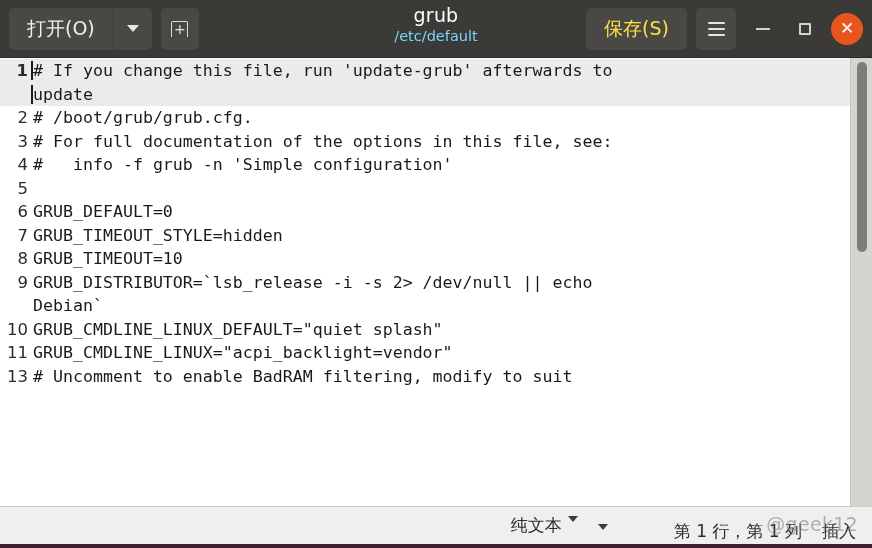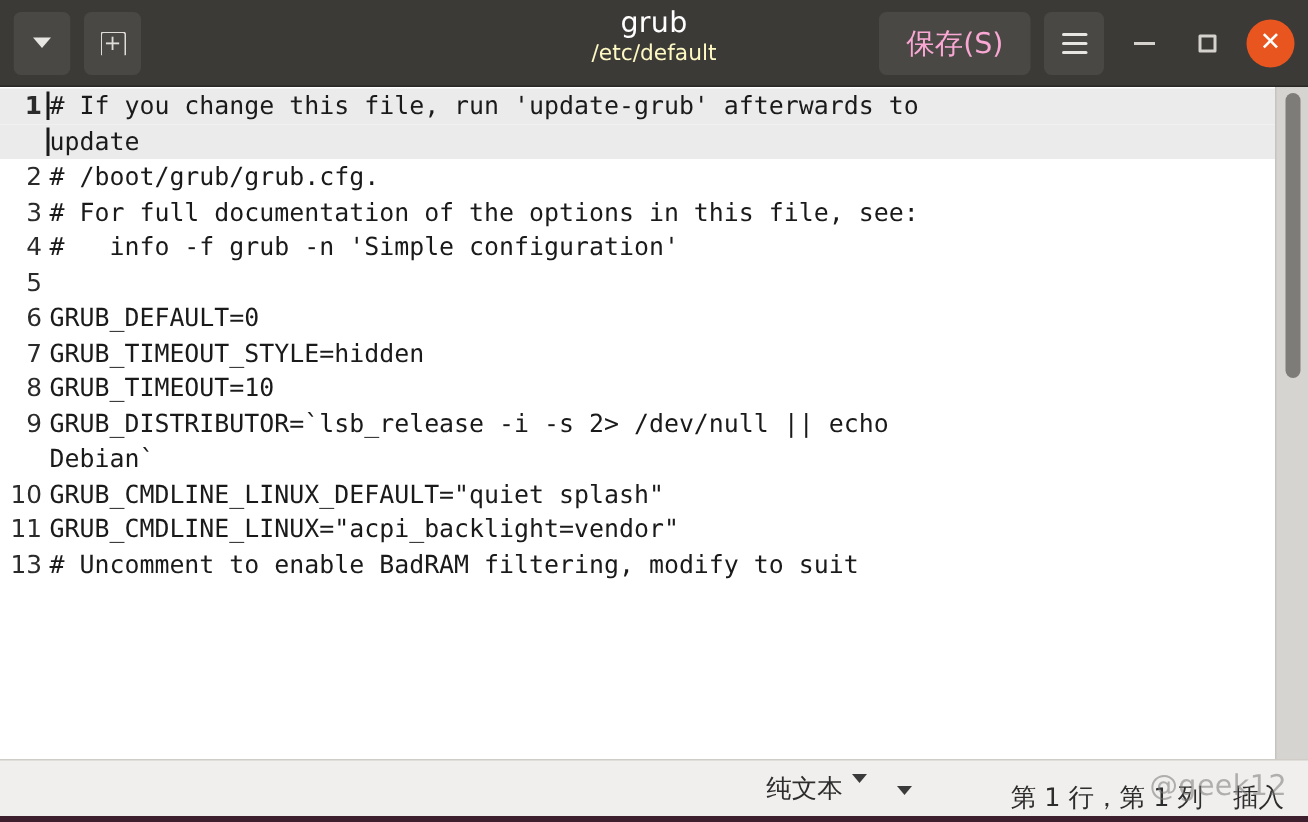--- a/index.html
+++ b/index.html
@@ -24,21 +24,21 @@
     display: flex;
     align-items: center;
     flex: 0 0 58px;
     padding: 0 9px;
     position: relative;
     border-bottom: 1px solid #2a2927;
   }
 
   .tb-btn {
     background: #4a4845;
-    color: #f9a8d4;
+    color: #fde047;
     border: none;
     border-radius: 5px;
     height: 42px;
     display: flex;
     align-items: center;
     justify-content: center;
     font-size: 19px;
     font-family: "DejaVu Sans", "Liberation Sans", sans-serif;
     cursor: pointer;
     white-space: nowrap;
@@ -110,21 +110,21 @@
     pointer-events: none;
   }
   .title-main {
     color: #ffffff;
     font-size: 19px;
     font-weight: normal;
     line-height: 23px;
     letter-spacing: 0.2px;
   }
   .title-sub {
-    color: #fef9c3;
+    color: #7dd3fc;
     font-size: 14.5px;
     line-height: 19px;
   }
 
   .tb-right {
     margin-left: auto;
     display: flex;
     align-items: center;
     z-index: 2;
   }
@@ -299,20 +299,23 @@
   }
 </style>
 </head>
 <body>
 
 <div id="app">
 
   <div class="titlebar">
 
     <div class="open-group">
+      <div class="open-main">
+        <span>打开(O)</span>
+      </div>
       <div class="open-arrow">
         <span class="caret-down"></span>
       </div>
     </div>
 
     <button class="tb-btn newdoc-btn">
       <span class="newdoc-glyph"></span>
     </button>
 
     <div class="title-center">

